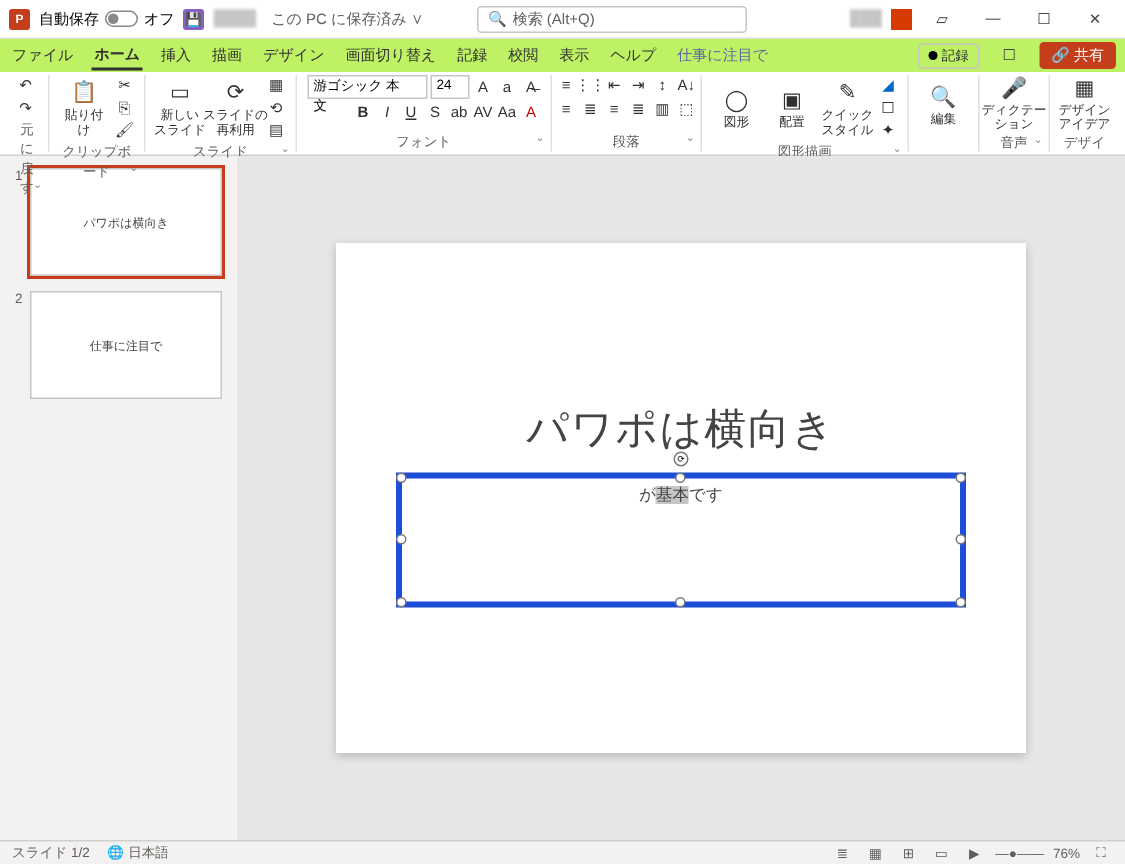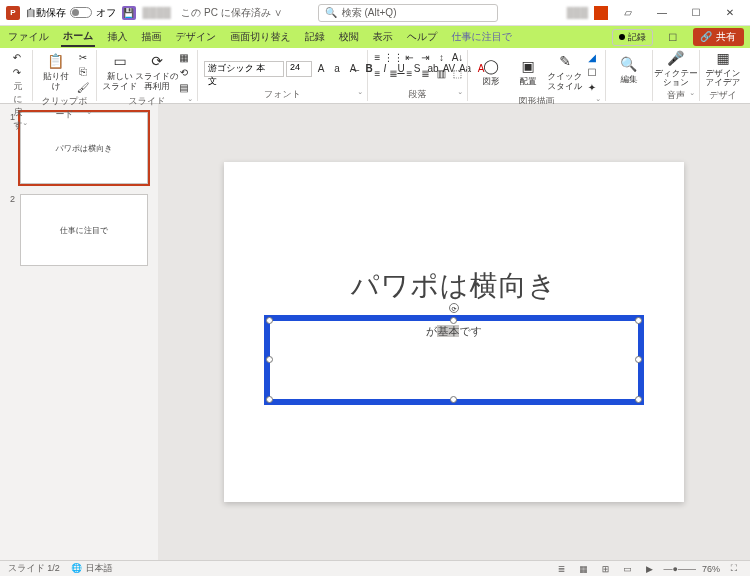--- a/index.html
+++ b/index.html
@@ -48,21 +48,21 @@
 .thumbs { width: 158px; background: #f3f2f1; overflow-y: auto; padding: 8px 10px; }
 .thumb-wrap { display:flex; gap:4px; margin-bottom:10px; }
 .thumb-num { font-size:9px; color:#605e5c; width:6px; }
 .thumb { width: 128px; height: 72px; background: #fff; border: 1px solid #c8c6c4; display:flex; flex-direction:column; align-items:center; justify-content:center; font-size:7px; color:#444; }
 .thumb.active { outline: 2px solid #c43e1c; outline-offset: 0; }
 .thumb .t1 { font-size: 8px; }
 
 .canvas-area { flex: 1; background: #e8e6e4; position: relative; overflow:hidden; }
 .slide { position: absolute; left: 50%; top: 50%; transform: translate(-50%, -50%); width: 460px; height: 340px; background: #fff; box-shadow: 0 2px 6px rgba(0,0,0,.2); }
 .slide-title { position: absolute; top: 105px; left: 0; right: 0; text-align: center; font-size: 28px; color: #444; font-family: "Yu Mincho", serif; font-weight: 300; letter-spacing: 1px;}
-.textbox { position: absolute; top: 153px; left: 40px; right: 40px; height: 90px; border: 6px solid #1d4ed8; }
+.textbox { position: absolute; top: 153px; left: 40px; right: 40px; height: 90px; border: 4px solid #1d4ed8; }
 .textbox-text { text-align: center; padding-top: 3px; font-size: 11px; color: #444; }
 .textbox-text .sel { background: #c8c6c4; }
 .handle { position: absolute; width: 7px; height: 7px; background: #fff; border: 1px solid #777; border-radius: 50%; }
 .h-tl { top:-4px; left:-4px; } .h-tr { top:-4px; right:-4px; }
 .h-bl { bottom:-4px; left:-4px; } .h-br { bottom:-4px; right:-4px; }
 .h-ml { top:50%; left:-4px; margin-top:-4px; } .h-mr { top:50%; right:-4px; margin-top:-4px; }
 .h-tc { top:-4px; left:50%; margin-left:-4px; } .h-bc { bottom:-4px; left:50%; margin-left:-4px; }
 .rotate { position:absolute; top:-18px; left:50%; margin-left:-5px; width:10px;height:10px; border:1px solid #777; border-radius:50%; background:#fff; display:flex;align-items:center;justify-content:center;font-size:6px;}
 
 
@@ -157,21 +157,21 @@
         </div>
       <div class="small-btns">
         <span class="small-ico">▦</span>
         <span class="small-ico">⟲</span>
         <span class="small-ico">▤</span>
       </div>
     </div>
     <div class="group-label">スライド</div>
   </div>
   <div class="group" style="min-width:170px;">
-    <div class="group-body" style="flex-direction:row;align-items:center;gap:2px;">
+    <div class="group-body" style="flex-direction:column;align-items:flex-end;gap:2px;">
       <div class="small-row">
         <div class="font-select name">游ゴシック 本文</div>
         <div class="font-select size">24</div>
         <span class="small-ico">A</span>
         <span class="small-ico">a</span>
         <span class="small-ico">A̶</span>
       </div>
       <div class="small-row">
         <span class="small-ico">
             <b>B</b>

